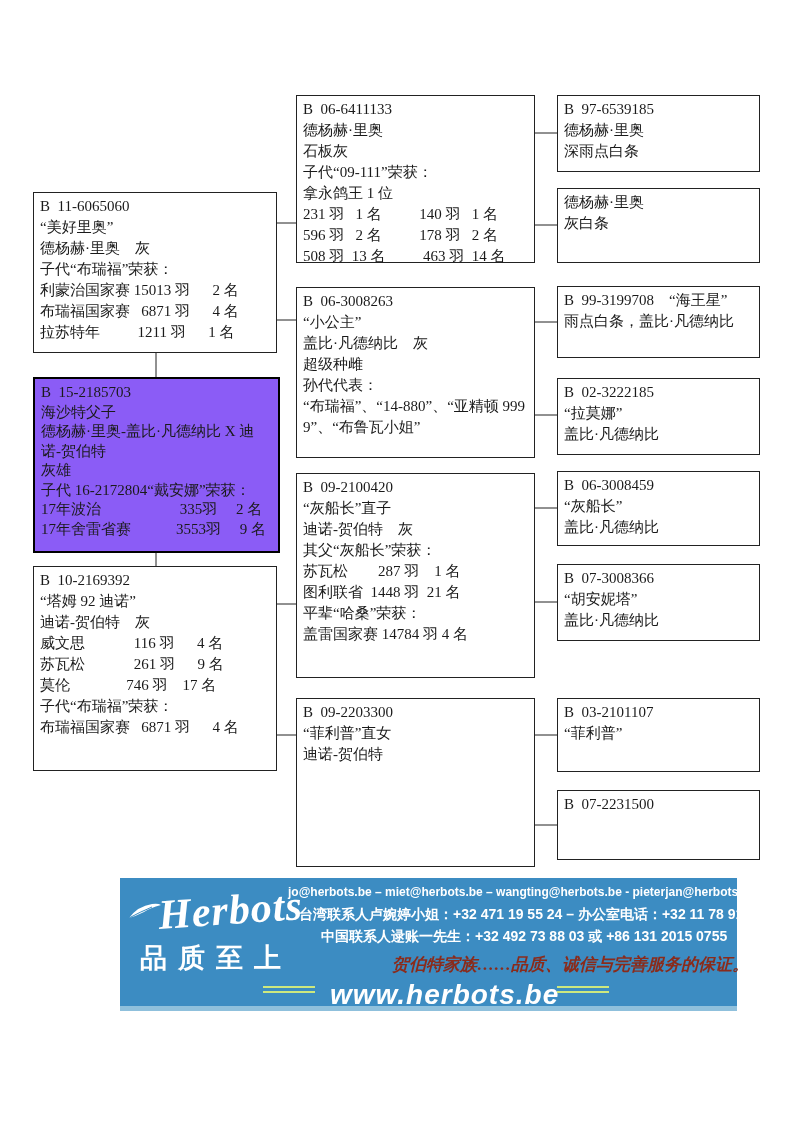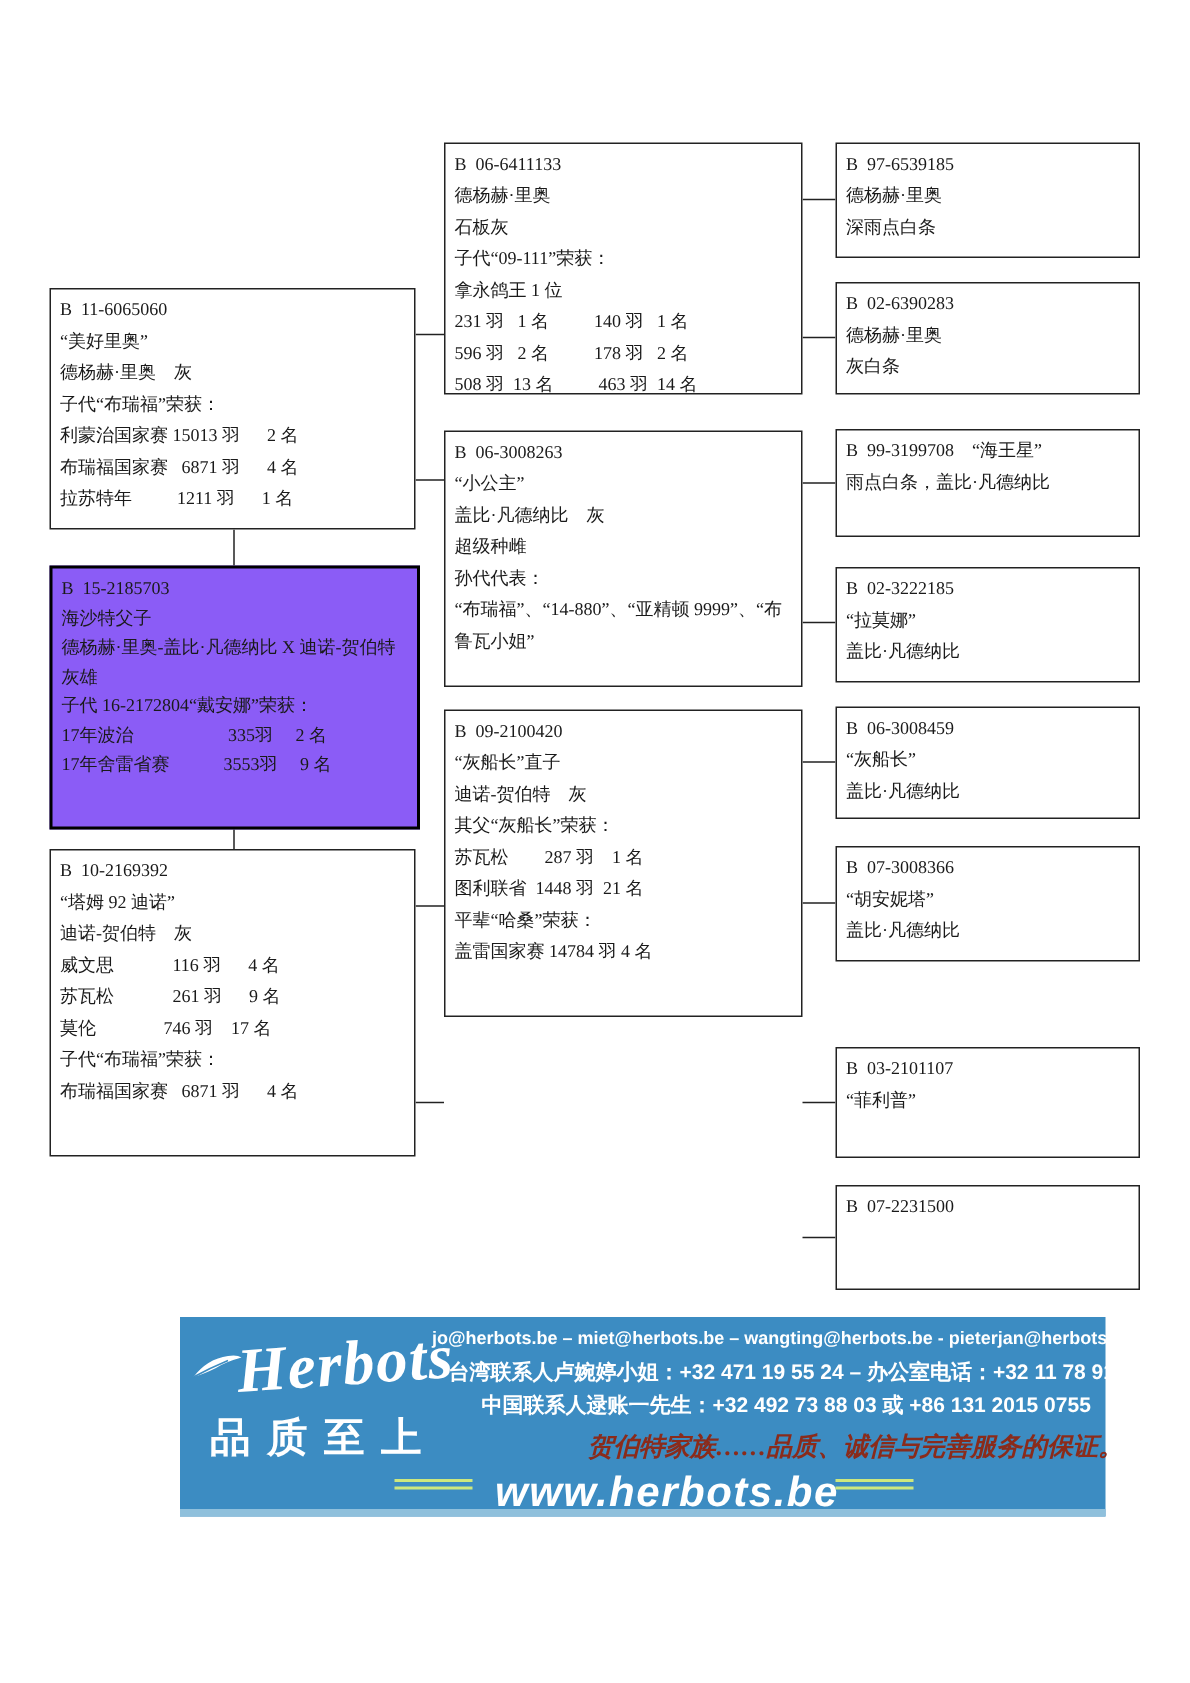--- a/index.html
+++ b/index.html
@@ -13,21 +13,21 @@
   .connectors{position:absolute;left:0;top:0;width:793px;height:1122px;}
   .pbox{
     position:absolute;
     background:#ffffff;
     border:1px solid #222;
     box-sizing:border-box;
     color:#1a1a1a;
   }
   .pbox .box-lines{
     padding:3px 5px 2px 6px;
-    font-size:12px;
+    font-size:15px;
     line-height:21px;
     white-space:pre-wrap;
     word-break:break-all;
     overflow:hidden;
     height:100%;
     box-sizing:border-box;
   }
   .pbox.subject{
     background:#8b5cf6;
     border:2px solid #000;
@@ -125,27 +125,30 @@
   </div>
 
   <div class="pbox" style="left:296px;top:287px;width:239px;height:171px">
     <div class="box-lines"><div>B  06-3008263</div><div>“小公主”</div><div>盖比·凡德纳比    灰</div><div>超级种雌</div><div>孙代代表：</div><div>“布瑞福”、“14-880”、“亚精顿 9999”、“布鲁瓦小姐”</div></div>
   </div>
 
   <div class="pbox" style="left:296px;top:473px;width:239px;height:205px">
     <div class="box-lines"><div>B  09-2100420</div><div>“灰船长”直子</div><div>迪诺-贺伯特    灰</div><div>其父“灰船长”荣获：</div><div>苏瓦松        287 羽    1 名</div><div>图利联省  1448 羽  21 名</div><div>平辈“哈桑”荣获：</div><div>盖雷国家赛 14784 羽 4 名</div></div>
   </div>
 
+  <div class="pbox" style="left:296px;top:698px;width:239px;height:169px">
+    <div class="box-lines"><div>B  09-2203300</div><div>“菲利普”直女</div><div>迪诺-贺伯特</div></div>
+  </div>
 
   <div class="pbox" style="left:557px;top:95px;width:203px;height:77px">
     <div class="box-lines"><div>B  97-6539185</div><div>德杨赫·里奥</div><div>深雨点白条</div></div>
   </div>
 
   <div class="pbox" style="left:557px;top:188px;width:203px;height:75px">
-    <div class="box-lines"><div>B  02-6390283</div><div>德杨赫·里奥</div><div>灰白条</div></div>
+    <div class="box-lines"><div>德杨赫·里奥</div><div>灰白条</div></div>
   </div>
 
   <div class="pbox" style="left:557px;top:286px;width:203px;height:72px">
     <div class="box-lines"><div>B  99-3199708    “海王星”</div><div>雨点白条，盖比·凡德纳比</div></div>
   </div>
 
   <div class="pbox" style="left:557px;top:378px;width:203px;height:77px">
     <div class="box-lines"><div>B  02-3222185</div><div>“拉莫娜”</div><div>盖比·凡德纳比</div></div>
   </div>
 

